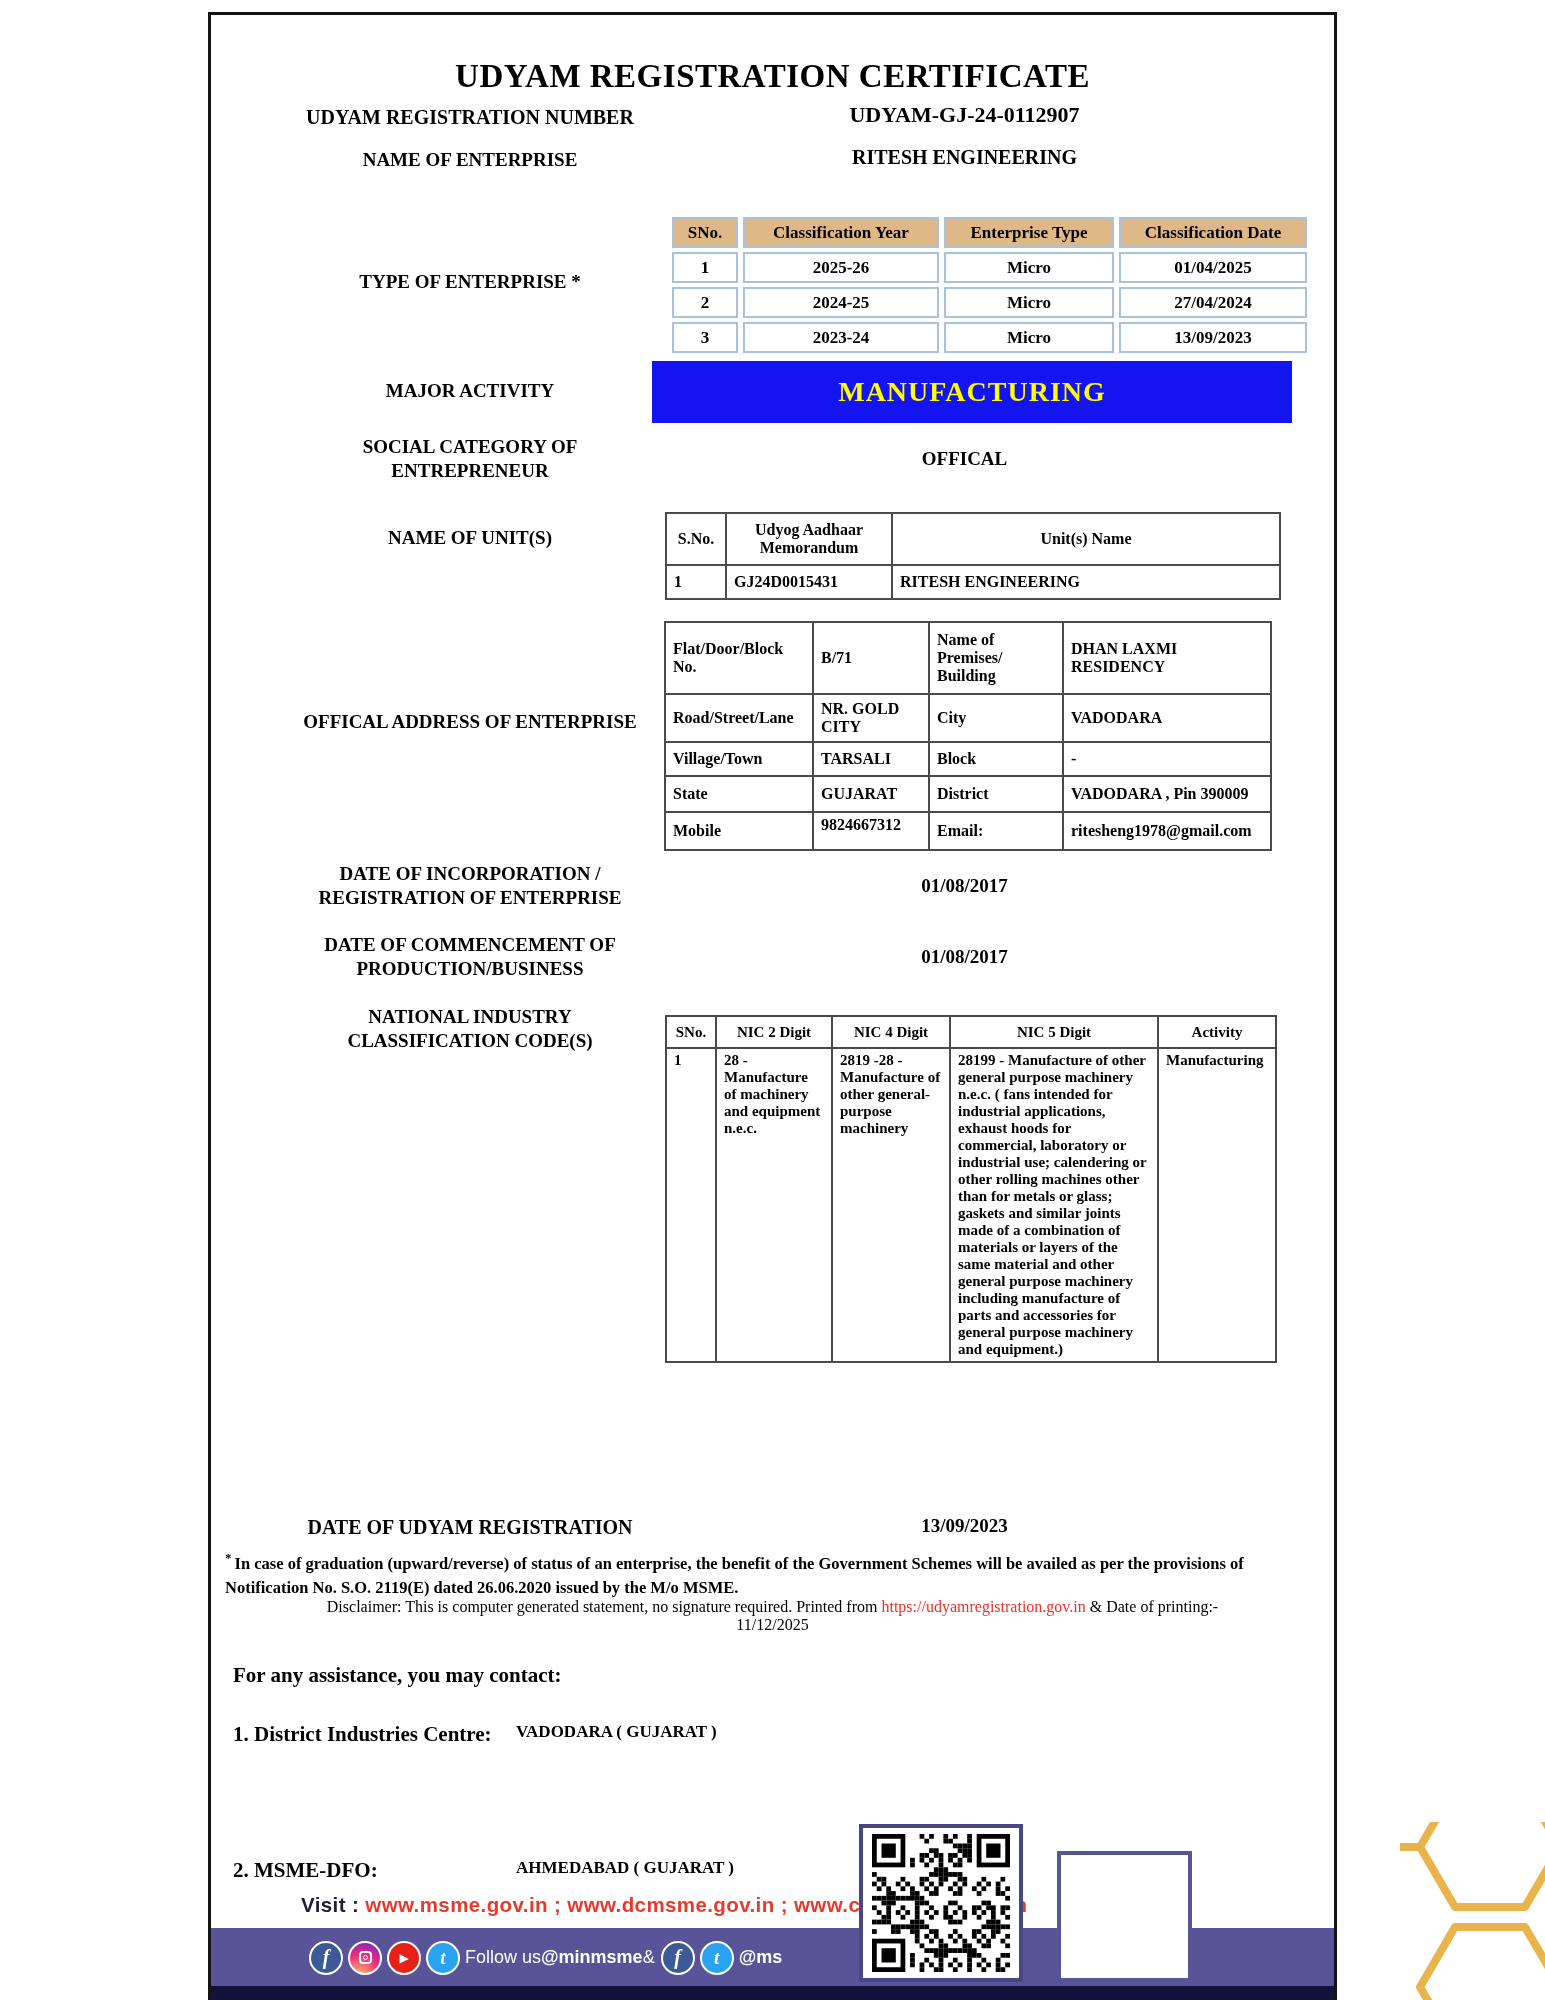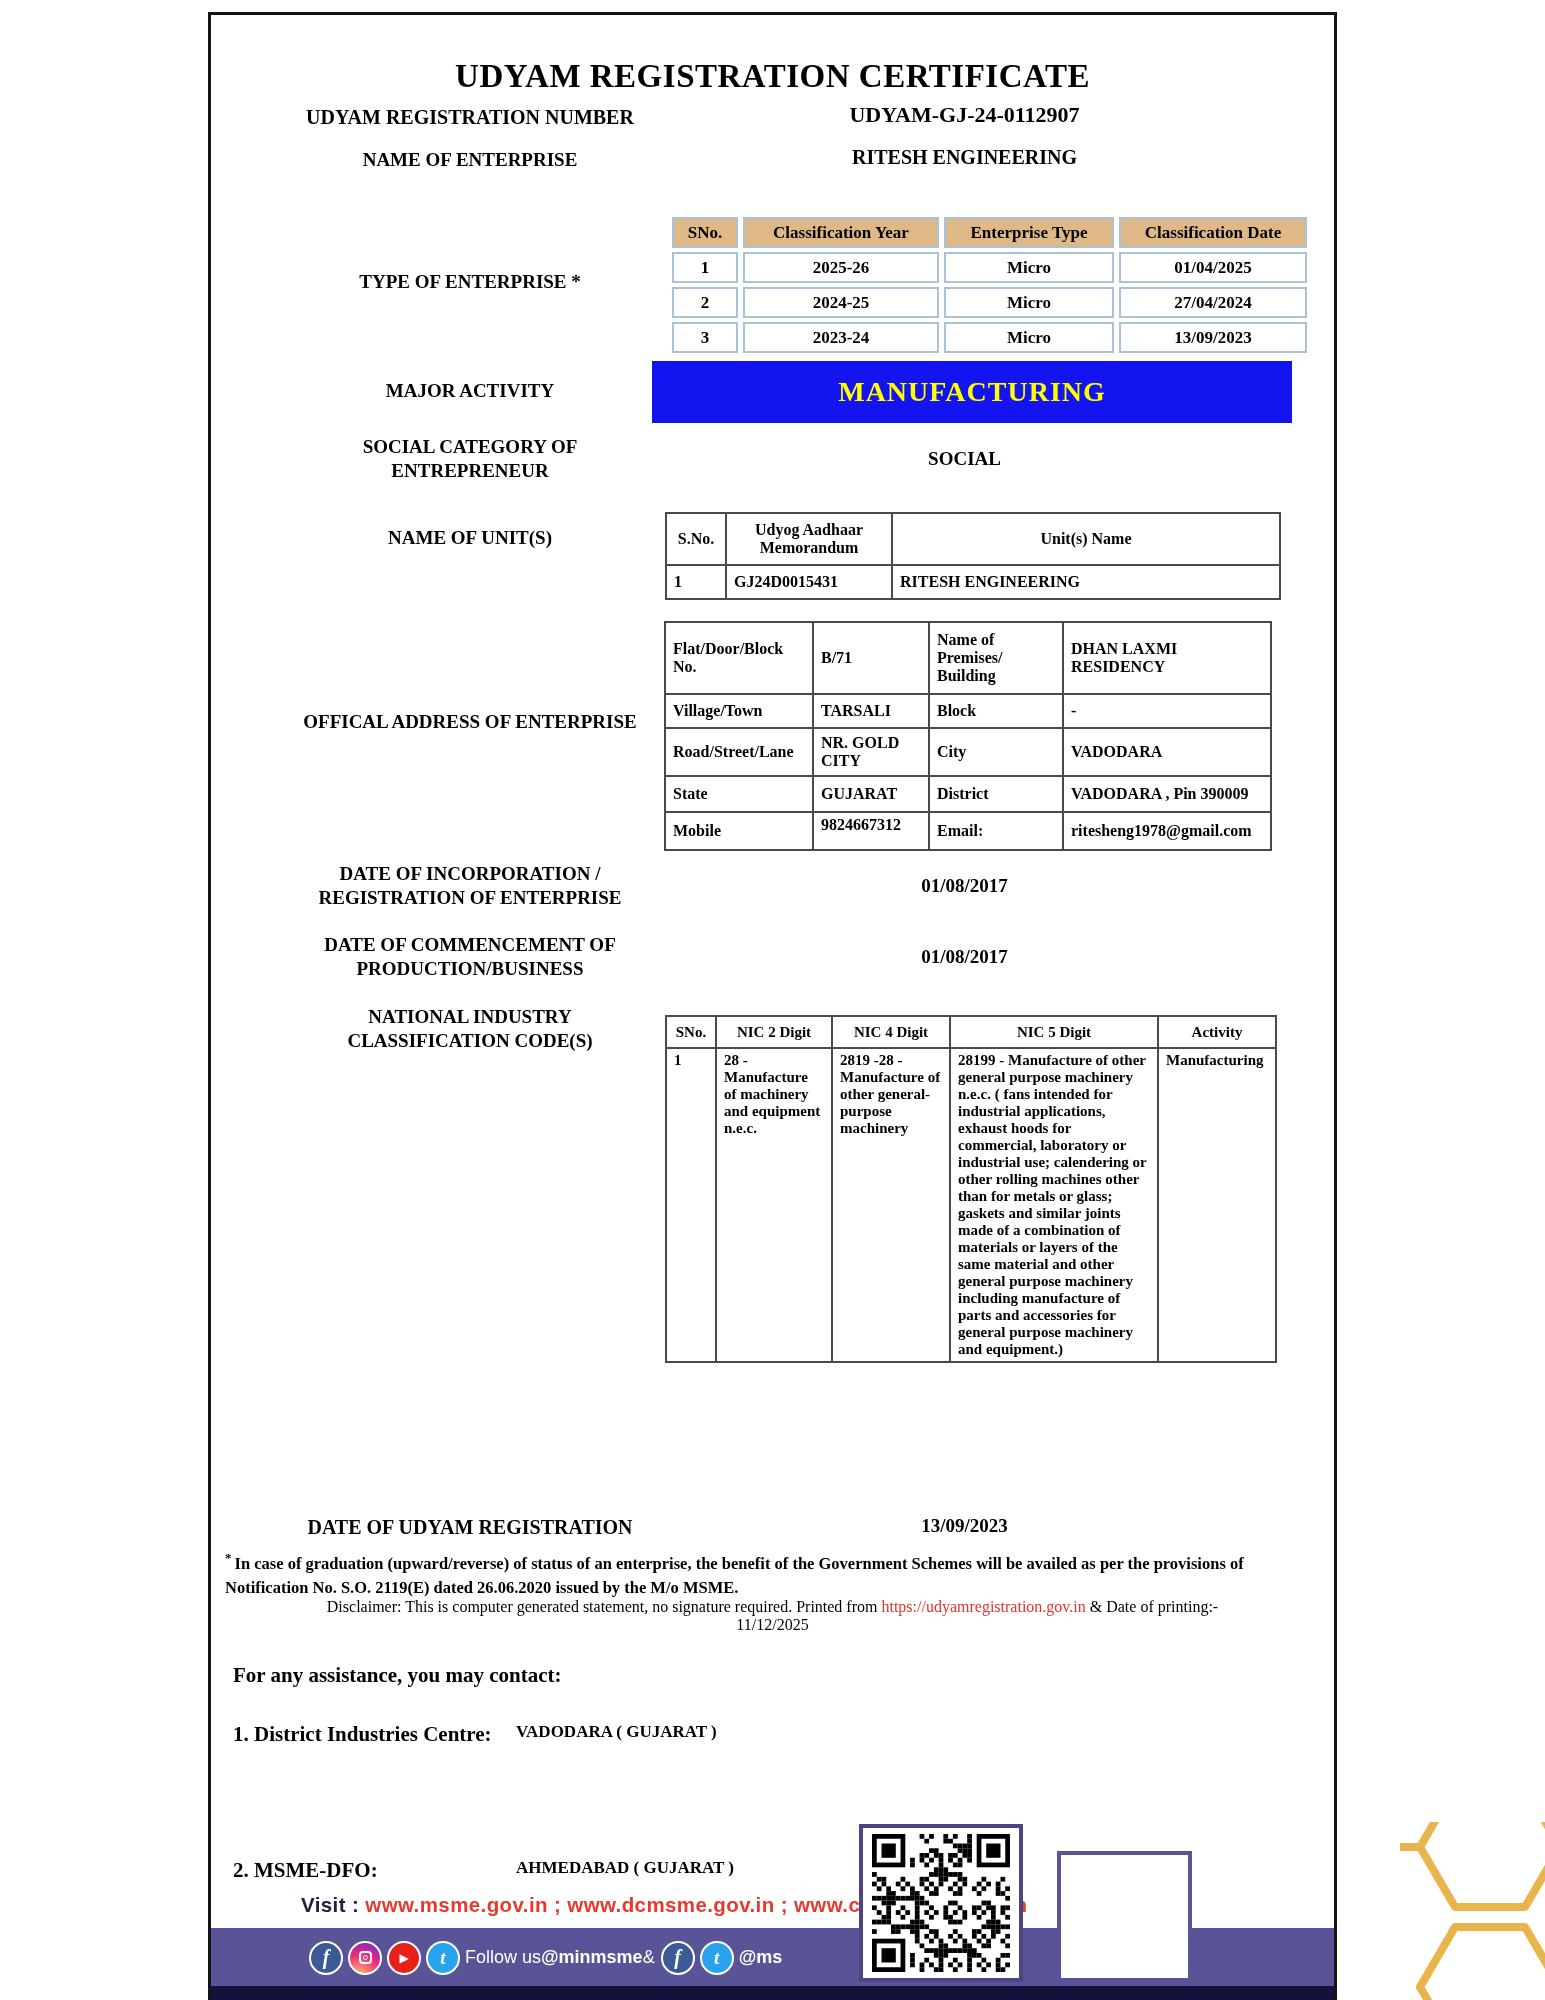--- a/index.html
+++ b/index.html
@@ -103,21 +103,21 @@
         </tr>
       </tbody>
     </table>
 
     <div class="abs lblcol" style="top:364px;">MAJOR ACTIVITY</div>
     <div class="abs bluebar">
       <span>MANUFACTURING</span>
     </div>
 
     <div class="abs lblcol" style="top:420px;width:340px;">SOCIAL CATEGORY OF ENTREPRENEUR</div>
-    <div class="abs valcol" style="top:433px;font-size:19px;">SOCIAL</div>
+    <div class="abs valcol" style="top:433px;font-size:19px;">OFFICAL</div>
 
     <div class="abs lblcol" style="top:511px;">NAME OF UNIT(S)</div>
     <table class="abs plaintbl" style="left:454px;top:497px;border-radius:14px;">
       <thead>
         <tr>
           <th style="width:44px;height:44px;">S.No.</th>
           <th style="width:150px;">Udyog Aadhaar Memorandum</th>
           <th style="width:372px;">Unit(s) Name</th>
         </tr>
       </thead>
@@ -133,30 +133,30 @@
     <div class="abs lblcol" style="top:695px;">OFFICAL ADDRESS OF ENTERPRISE</div>
     <table class="abs plaintbl" style="left:453px;top:606px;">
       <tbody>
         <tr>
           <td style="width:132px;height:64px;">Flat/Door/Block No.</td>
           <td style="width:100px;">B/71</td>
           <td style="width:118px;">Name of Premises/ Building</td>
           <td style="width:192px;">DHAN LAXMI RESIDENCY</td>
         </tr>
         <tr>
+          <td style="height:40px;">Road/Street/Lane</td>
+          <td>NR. GOLD CITY</td>
+          <td>City</td>
+          <td>VADODARA</td>
+        </tr>
+        <tr>
           <td style="height:26px;">Village/Town</td>
           <td>TARSALI</td>
           <td>Block</td>
           <td>-</td>
-        </tr>
-        <tr>
-          <td style="height:40px;">Road/Street/Lane</td>
-          <td>NR. GOLD CITY</td>
-          <td>City</td>
-          <td>VADODARA</td>
         </tr>
         <tr>
           <td style="height:28px;">State</td>
           <td>GUJARAT</td>
           <td>District</td>
           <td>VADODARA , Pin 390009</td>
         </tr>
         <tr>
           <td style="height:30px;">Mobile</td>
           <td style="vertical-align:top;">9824667312</td>

